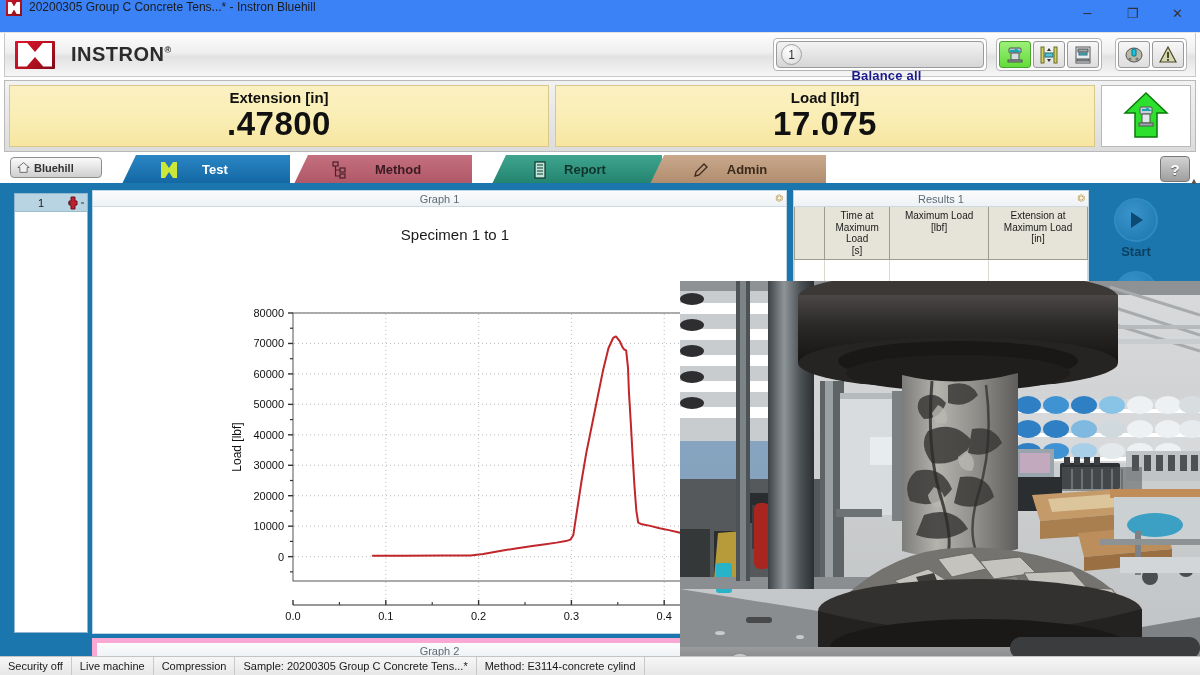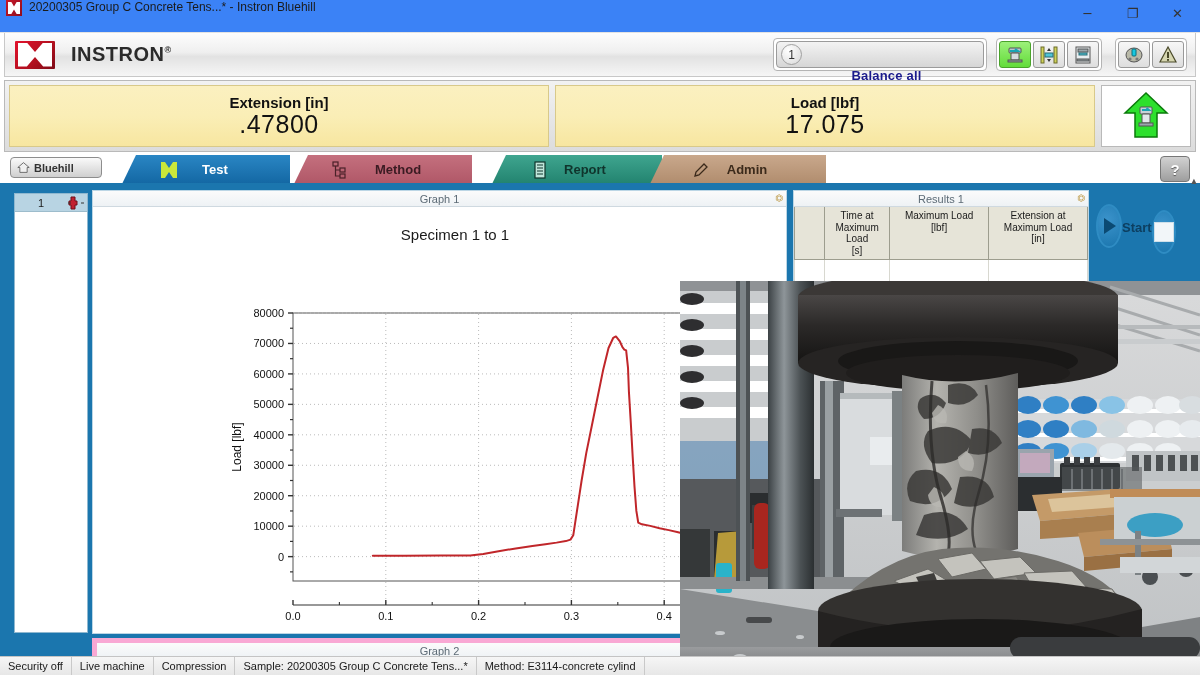--- a/index.html
+++ b/index.html
@@ -109,21 +109,21 @@
     border: 1px solid #b9b9b9;
     display: flex; align-items: center; padding: 4px; gap: 6px;
   }
   .readout {
     flex: 1; height: 62px;
     background: linear-gradient(180deg,#fbf0c0 0%,#faeeb6 50%,#f7e6a0 100%);
     border: 1px solid #d8c98a;
     display: flex; flex-direction: column; align-items: center; justify-content: center;
   }
   .ro-label { font-size: 15px; font-weight: bold; color: #111; line-height: 1.1; }
-  .ro-value { font-size: 25px; color: #111; line-height: 1.05; font-weight: 400; letter-spacing: .5px; }
+  .ro-value { font-size: 33px; color: #111; line-height: 1.05; font-weight: 700; letter-spacing: .5px; }
   .home-btn {
     width: 90px; height: 62px; background: #fff;
     border: 1px solid #b9b9b9;
     display: flex; align-items: center; justify-content: center; flex: none;
   }
 
   
   .tabbar { height: 30px; position: relative; background: #ffffff; margin: 2px 4px 0 4px; }
   .home-tab {
     position: absolute; left: 6px; top: 3px; width: 92px; height: 21px;
@@ -202,21 +202,21 @@
     background: #e6e4d8; border: 1px solid #9d9d8e; border-top: none;
     font-size: 10px; font-weight: normal; color: #1a1a1a;
     padding: 3px 2px; vertical-align: top; line-height: 1.15;
   }
   .res-table th.c0 { width: 30px; }
   .res-table td { height: 30px; background:#fff; border: 1px solid #d8d8d0; }
 
   .run-panel {
     position: absolute; left: 1092px; top: 5px; width: 80px; height: 444px;
   }
-  .run-btn-wrap { display: flex; flex-direction: row; align-items: center; padding-top: 8px; }
+  .run-btn-wrap { display: flex; flex-direction: column; align-items: center; padding-top: 8px; }
   .circ-btn {
     width: 44px; height: 44px; border-radius: 50%;
     background: radial-gradient(circle at 40% 35%, #3b93cb, #1b76ae);
     border: 2px solid #2f8cc3;
     display: flex; align-items: center; justify-content: center;
   }
   .run-label { font-size: 13px; font-weight: bold; color: #0d3f60; margin-top: 2px; }
   .stop-btn { margin-top: 12px; }
   .stop-square { width: 20px; height: 20px; background: #f2f6f9; border:1px solid #cfe0ea;}
 

